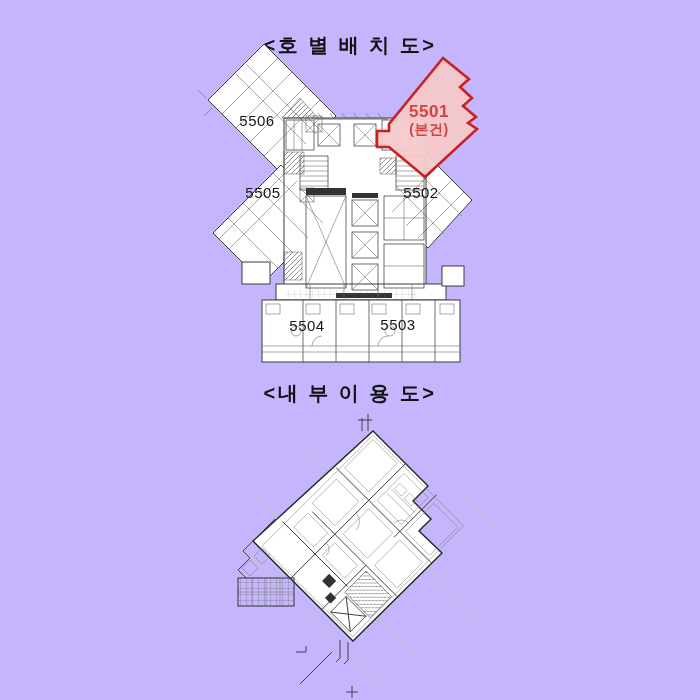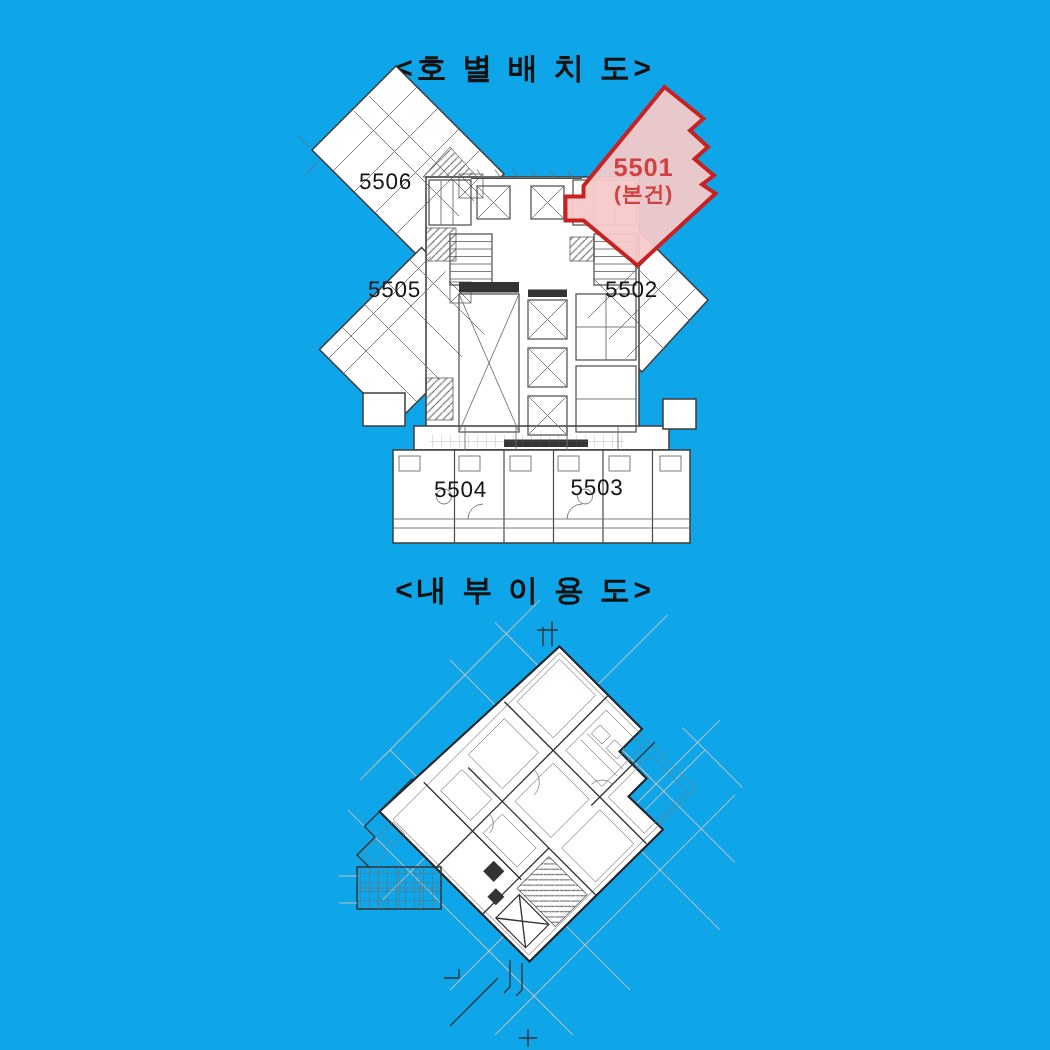--- a/index.html
+++ b/index.html
@@ -1,17 +1,17 @@
 <!DOCTYPE html>
 <html><head>
 <meta charset="utf-8">
 <style>
   html,body{margin:0;padding:0;background:#fff;}
   .canvas{
-    position:relative;width:700px;height:700px;background:#0ea5e9;overflow:hidden;
+    position:relative;width:700px;height:700px;background:#c4b5fd;overflow:hidden;
     font-family:"Liberation Sans","DejaVu Sans",sans-serif;
   }
   svg{position:absolute;left:0;top:0;}
   .title{
     font-size:20px;font-weight:600;fill:#111;letter-spacing:2.5px;
     font-family:"Liberation Sans","DejaVu Sans",sans-serif;
   }
   .unit-label{
     font-size:15px;font-weight:500;fill:#161616;letter-spacing:.5px;
     font-family:"Liberation Sans","DejaVu Sans",sans-serif;

